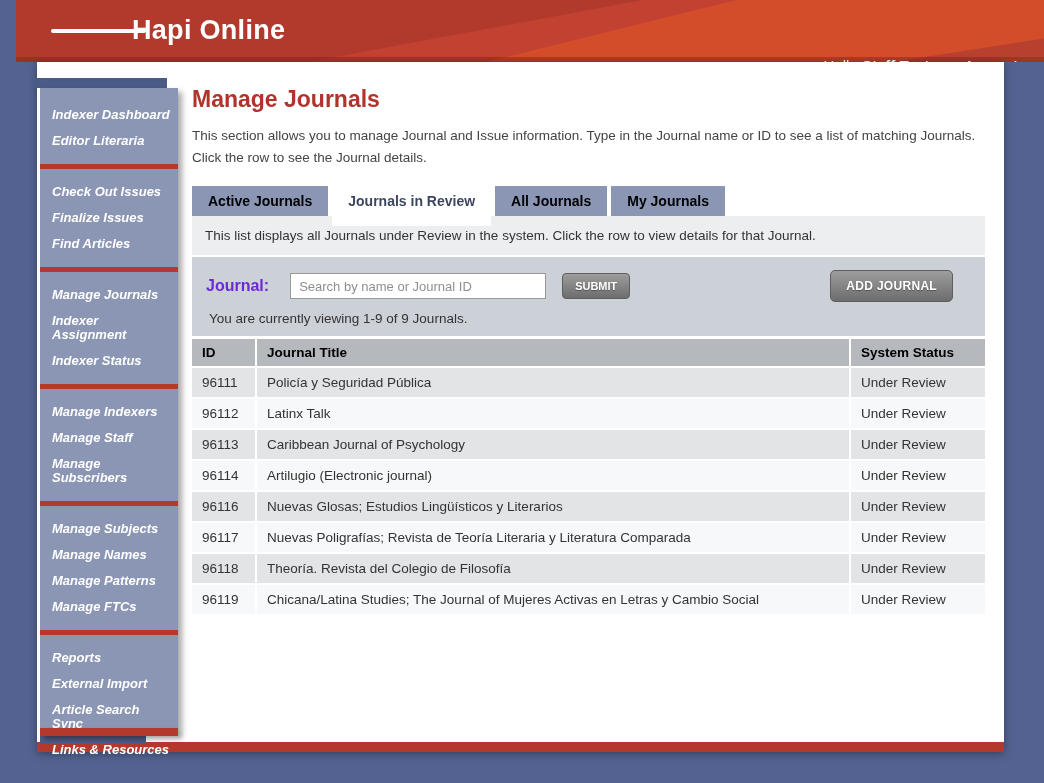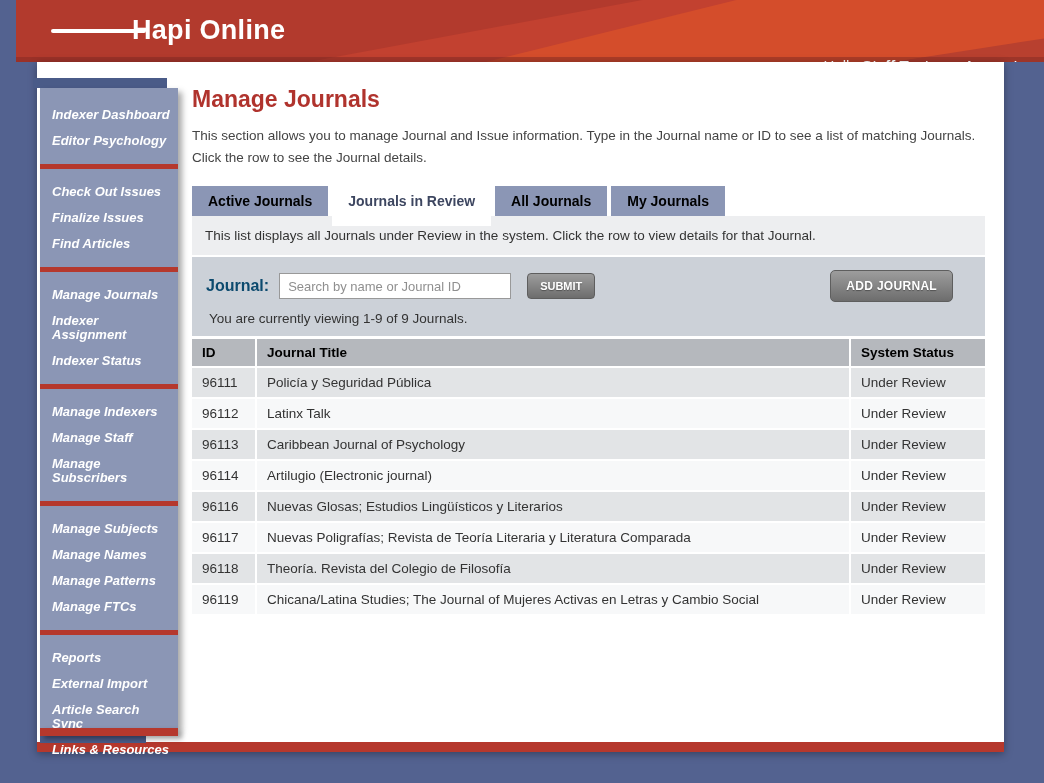--- a/index.html
+++ b/index.html
@@ -46,22 +46,22 @@
   .tabs { display:flex; gap:4px; margin-top:18px; height:30px; position:relative; z-index:3; align-items:flex-start; }
   .tab { background:#8b96b5; color:#000000; font-size:14px; font-weight:bold; line-height:30px; height:30px;
          padding:0 16px; cursor:pointer; white-space:nowrap; }
   .tab.active { background:#fff; color:#3d4660; height:40px; border-radius:2px 2px 0 0; }
 
   .tab-info { background:#edeef0; color:#333; font-size:13.5px; padding:12px 13px; margin-bottom:2px;
               position:relative; z-index:1; }
 
   .filter { background:#ccd1d8; padding:13px 14px 10px; }
   .filter-row { display:flex; align-items:center; }
-  .filter-label { color:#0c4a6e; font-size:16px; font-weight:bold; margin-right:10px; }
-  .search-input { width:232px; height:26px; border:1px solid #999; padding:0 8px; font-size:13px;
+  .filter-label { color:#6d28d9; font-size:16px; font-weight:bold; margin-right:21px; }
+  .search-input { width:256px; height:26px; border:1px solid #999; padding:0 8px; font-size:13px;
                   font-family:"Liberation Sans", sans-serif; color:#333; background:#fff; }
   .search-input::placeholder { color:#8f8f8f; }
   .btn { background:linear-gradient(#9d9d9d,#6d6d6d); color:#fff; font-weight:bold;
          font-family:"Liberation Sans", sans-serif; border:1px solid #5e5e5e; border-radius:4px;
          text-shadow:0 1px 1px rgba(0,0,0,0.35); cursor:pointer; }
   .btn-submit { font-size:11px; padding:6px 12px; margin-left:16px; }
   .btn-add { font-size:12px; padding:8px 15px; margin-left:auto; margin-right:18px; border-radius:5px; letter-spacing:0.3px; }
   .viewing { color:#333; font-size:13.5px; margin-top:9px; padding-left:3px; }
 
   table.journals { width:100%; border-collapse:collapse; margin-top:3px; font-size:13.5px; }
@@ -91,21 +91,21 @@
       <span class="greeting"><span>Hello</span>&nbsp;<span class="name">Staff Test</span></span>
       <a class="logout">Logout</a>
     </div>
   </div>
 
   <div class="card"></div>
 
   <div class="sidebar-cap"></div>
   <nav class="sidebar">
     <a class="side-item">Indexer Dashboard</a>
-    <a class="side-item">Editor Psychology</a>
+    <a class="side-item">Editor Literaria</a>
     <div class="side-divider"></div>
     <a class="side-item">Check Out Issues</a>
     <a class="side-item">Finalize Issues</a>
     <a class="side-item">Find Articles</a>
     <div class="side-divider"></div>
     <a class="side-item">Manage Journals</a>
     <a class="side-item">Indexer Assignment</a>
     <a class="side-item">Indexer Status</a>
     <div class="side-divider"></div>
     <a class="side-item">Manage Indexers</a>

